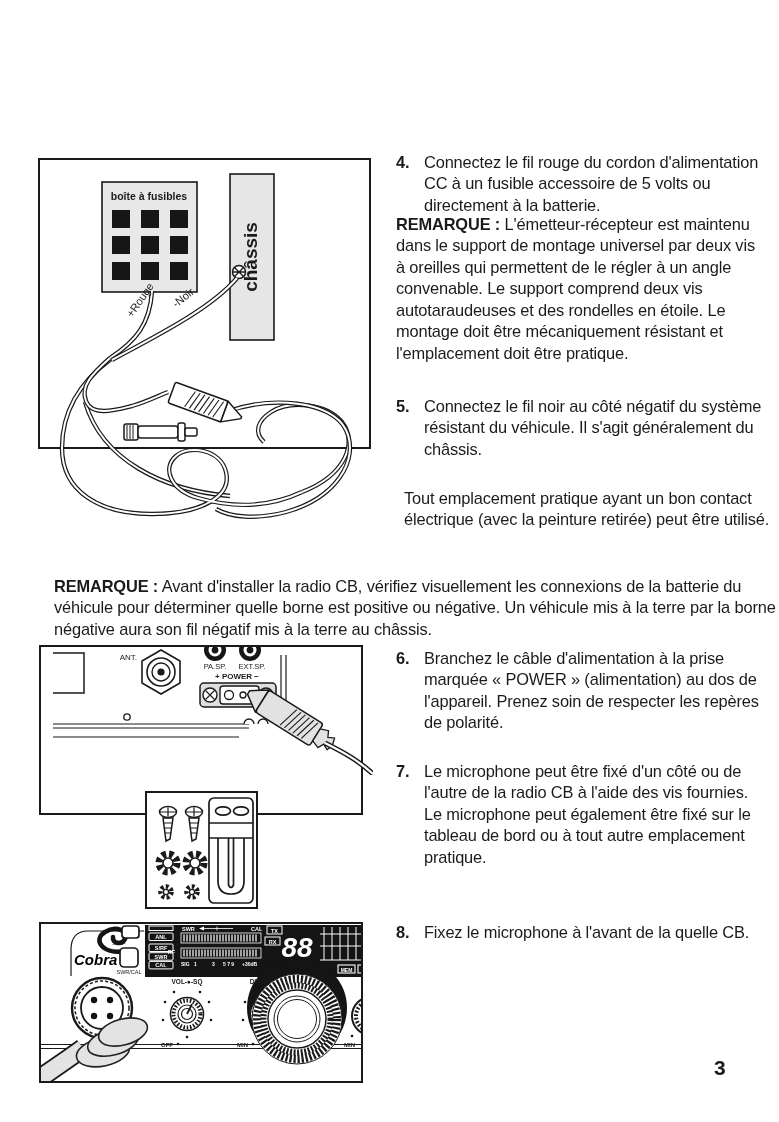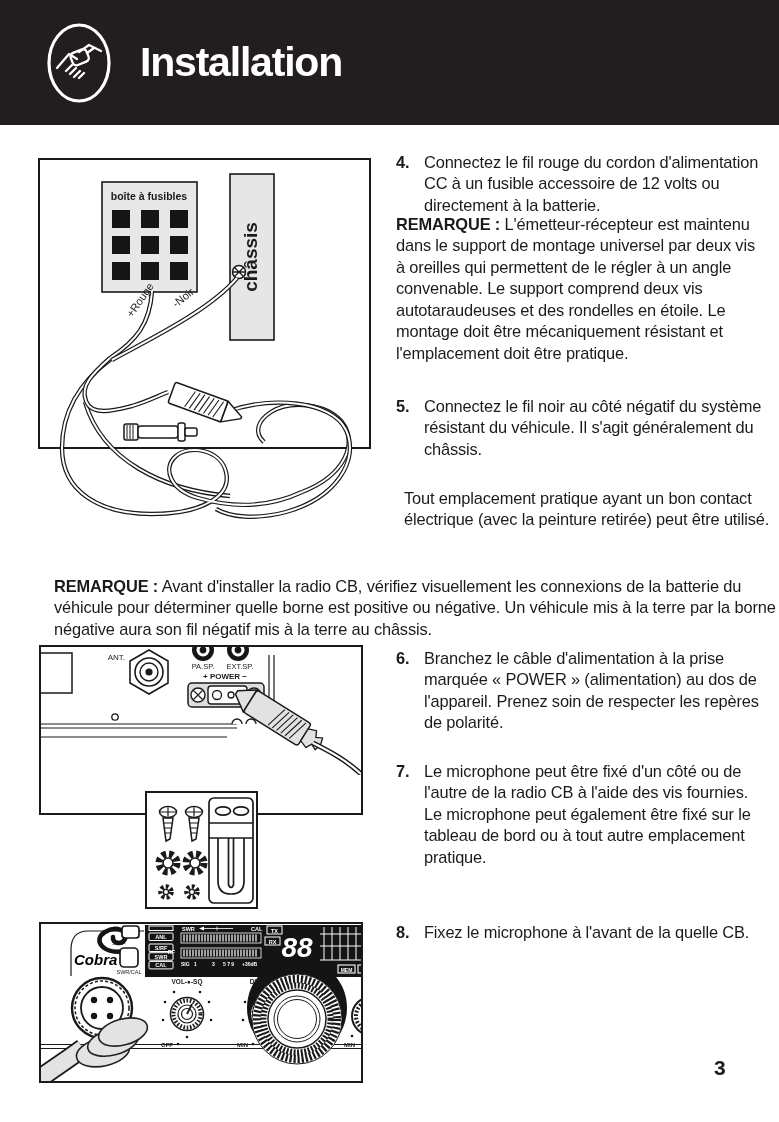--- a/index.html
+++ b/index.html
@@ -25,36 +25,20 @@
   .ci{stroke:#fff;stroke-width:2;fill:none;}
   .ln{stroke:#1a1a1a;fill:none;}
   .wt{fill:#fff;font-weight:bold;}
   text{font-family:"Liberation Sans","DejaVu Sans",sans-serif;}
 </style>
 </head>
 <body>
 
 <div class="page">
 
-  <div class="hdr">
-    <svg class="hdr-icon" width="70" height="86" viewBox="0 0 70 86">
-      <ellipse cx="35" cy="43" rx="30" ry="38" fill="none" stroke="#fff" stroke-width="3.2"></ellipse>
-      <g stroke="#fff" stroke-width="2.3" fill="none" stroke-linecap="round" stroke-linejoin="round">
-        <path d="M13,48 L25,34 L33,39"></path>
-        <path d="M57,31 L45,25 L35,32"></path>
-        <rect x="27" y="31" width="17" height="13" rx="4" transform="rotate(-22 35 37)"></rect>
-        <path d="M28,45 l-6,6"></path>
-          <path d="M32,48 l-6,6"></path>
-          <path d="M36,51 l-6,6"></path>
-          <path d="M40,53 l-5,5"></path>
-        <path d="M43,33 l7,-5"></path>
-      </g>
-    </svg>
-    <div class="hdr-title">Installation</div>
-  </div>
 
   <div class="fig" style="left:38px;top:158px;width:333px;height:291px;">
     <svg width="329" height="385" viewBox="0 0 329 385">
       <defs>
         <path id="f1c4" d="M45,242 C62,300 122,330 190,336"></path>
         <path id="f1c1" d="M71,199 C40,222 22,252 22,288 C22,332 60,354 112,354 C162,354 192,336 186,312 C181,290 150,284 136,296 C122,308 130,330 158,338 C196,349 232,346 262,332"></path>
         <path id="f1c2" d="M262,332 C306,315 318,282 302,262 C286,243 250,240 231,252 C217,261 214,273 224,282"></path>
         <path id="f1c3" d="M186,252 C230,236 292,240 306,270 C320,300 296,338 246,352 C215,360 190,357 176,349"></path>
         <path id="f1c5" d="M70,198 C52,214 40,226 46,241 C52,257 76,250 92,246 C106,242 118,236 128,232"></path>
         <path id="f1wr" d="M112,131 C110,164 96,181 70,198"></path>
@@ -121,21 +105,21 @@
       <g transform="translate(158,242) rotate(20)">
         <polygon points="28,-11 46,-1 46,1 28,11" fill="#fff" stroke="#1a1a1a" stroke-width="1.5"></polygon>
         <rect x="-28" y="-11" width="56" height="22" rx="2" fill="#fff" stroke="#1a1a1a" stroke-width="1.5"></rect>
         <path d="M-6,-9 l-5,18 M-1,-9 l-5,18 M4,-9 l-5,18 M9,-9 l-5,18 M14,-9 l-5,18 M19,-9 l-5,18 M24,-9 l-5,18" stroke="#1a1a1a" stroke-width="1.1" fill="none"></path>
       </g>
     </svg>
   </div>
 
   <div class="tb rcol step" style="top:152px;">
     <div class="step-num">4.</div>
-    <div>Connectez le fil rouge du cordon d'alimentation CC à un fusible accessoire de 12 volts ou directement à la batterie.</div>
+    <div>Connectez le fil rouge du cordon d'alimentation CC à un fusible accessoire de 5 volts ou directement à la batterie.</div>
   </div>
 
   <p class="tb rcol note" style="top:214px;margin:0;">
     <b>REMARQUE :</b>
     <span>L'émetteur-récepteur est maintenu dans le support de montage universel par deux vis à oreilles qui permettent de le régler à un angle convenable. Le support comprend deux vis autotaraudeuses et des rondelles en étoile. Le montage doit être mécaniquement résistant et l'emplacement doit être pratique.</span>
   </p>
 
   <div class="tb rcol step" style="top:396px;">
     <div class="step-num">5.</div>
     <div>Connectez le fil noir au côté négatif du système résistant du véhicule. Il s'agit généralement du châssis.</div>
@@ -161,21 +145,21 @@
   </div>
 
   <div class="tb rcol step" style="top:922px;">
     <div class="step-num">8.</div>
     <div>Fixez le microphone à l'avant de la quelle CB.</div>
   </div>
 
 
   <div class="pgnum">3</div>
 
-  <div class="fig" style="left:39px;top:645px;width:324px;height:170px;">
+  <div class="fig" style="left:39px;top:645px;width:324px;height:170px;padding-left:12px;">
     <svg width="320" height="128" viewBox="0 0 320 128">
       <rect x="-3" y="6" width="34" height="40" fill="none" stroke="#1a1a1a" stroke-width="1.5"></rect>
 
       <g>
         <text x="84" y="13" font-size="8" text-anchor="end" fill="#1a1a1a">ANT.</text>
         <polygon points="108,3 127,14 127,36 108,47 89,36 89,14" fill="#fff" stroke="#1a1a1a" stroke-width="1.6"></polygon>
         <circle cx="108" cy="25" r="14" fill="#fff" stroke="#1a1a1a" stroke-width="1.6"></circle>
         <circle cx="108" cy="25" r="9" fill="#fff" stroke="#1a1a1a" stroke-width="1.4"></circle>
         <circle cx="108" cy="25" r="3.6" fill="#1a1a1a"></circle>
       </g>

